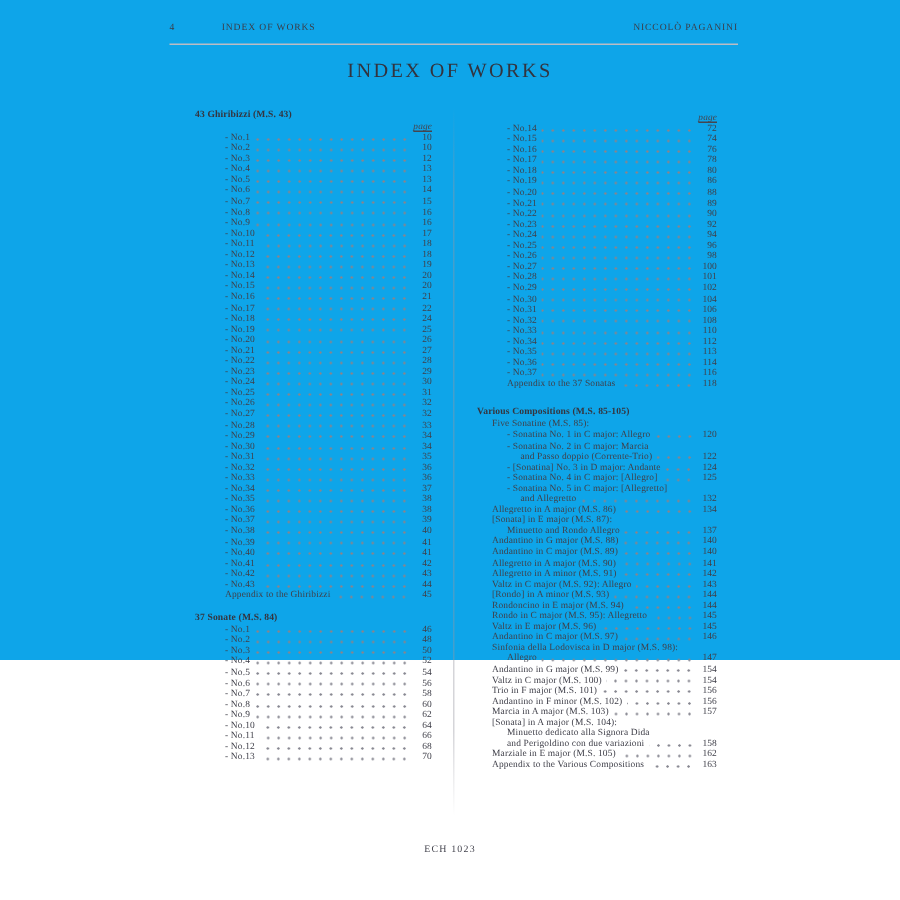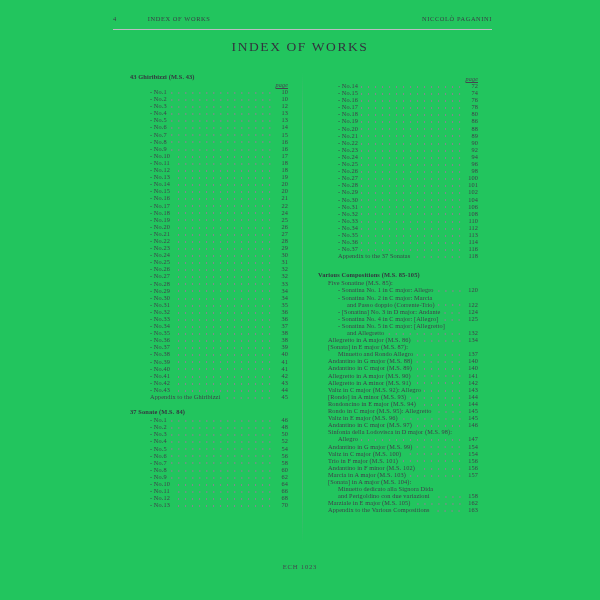--- a/index.html
+++ b/index.html
@@ -8,22 +8,22 @@
     width: 600px;
     height: 600px;
     background: #ffffff;
     font-family: "Liberation Serif", "DejaVu Serif", serif;
     color: #40404a;
     overflow: hidden;
   }
   #sheet {
     position: relative;
     width: 600px;
-    height: 600px;
-    background: #22c55e;
+    height: 440px;
+    background: #0ea5e9;
   }
   
   .header {
     position: absolute;
     top: 15px;
     left: 113px;
     right: 108px;
     display: flex;
     align-items: baseline;
     font-size: 6.4px;

